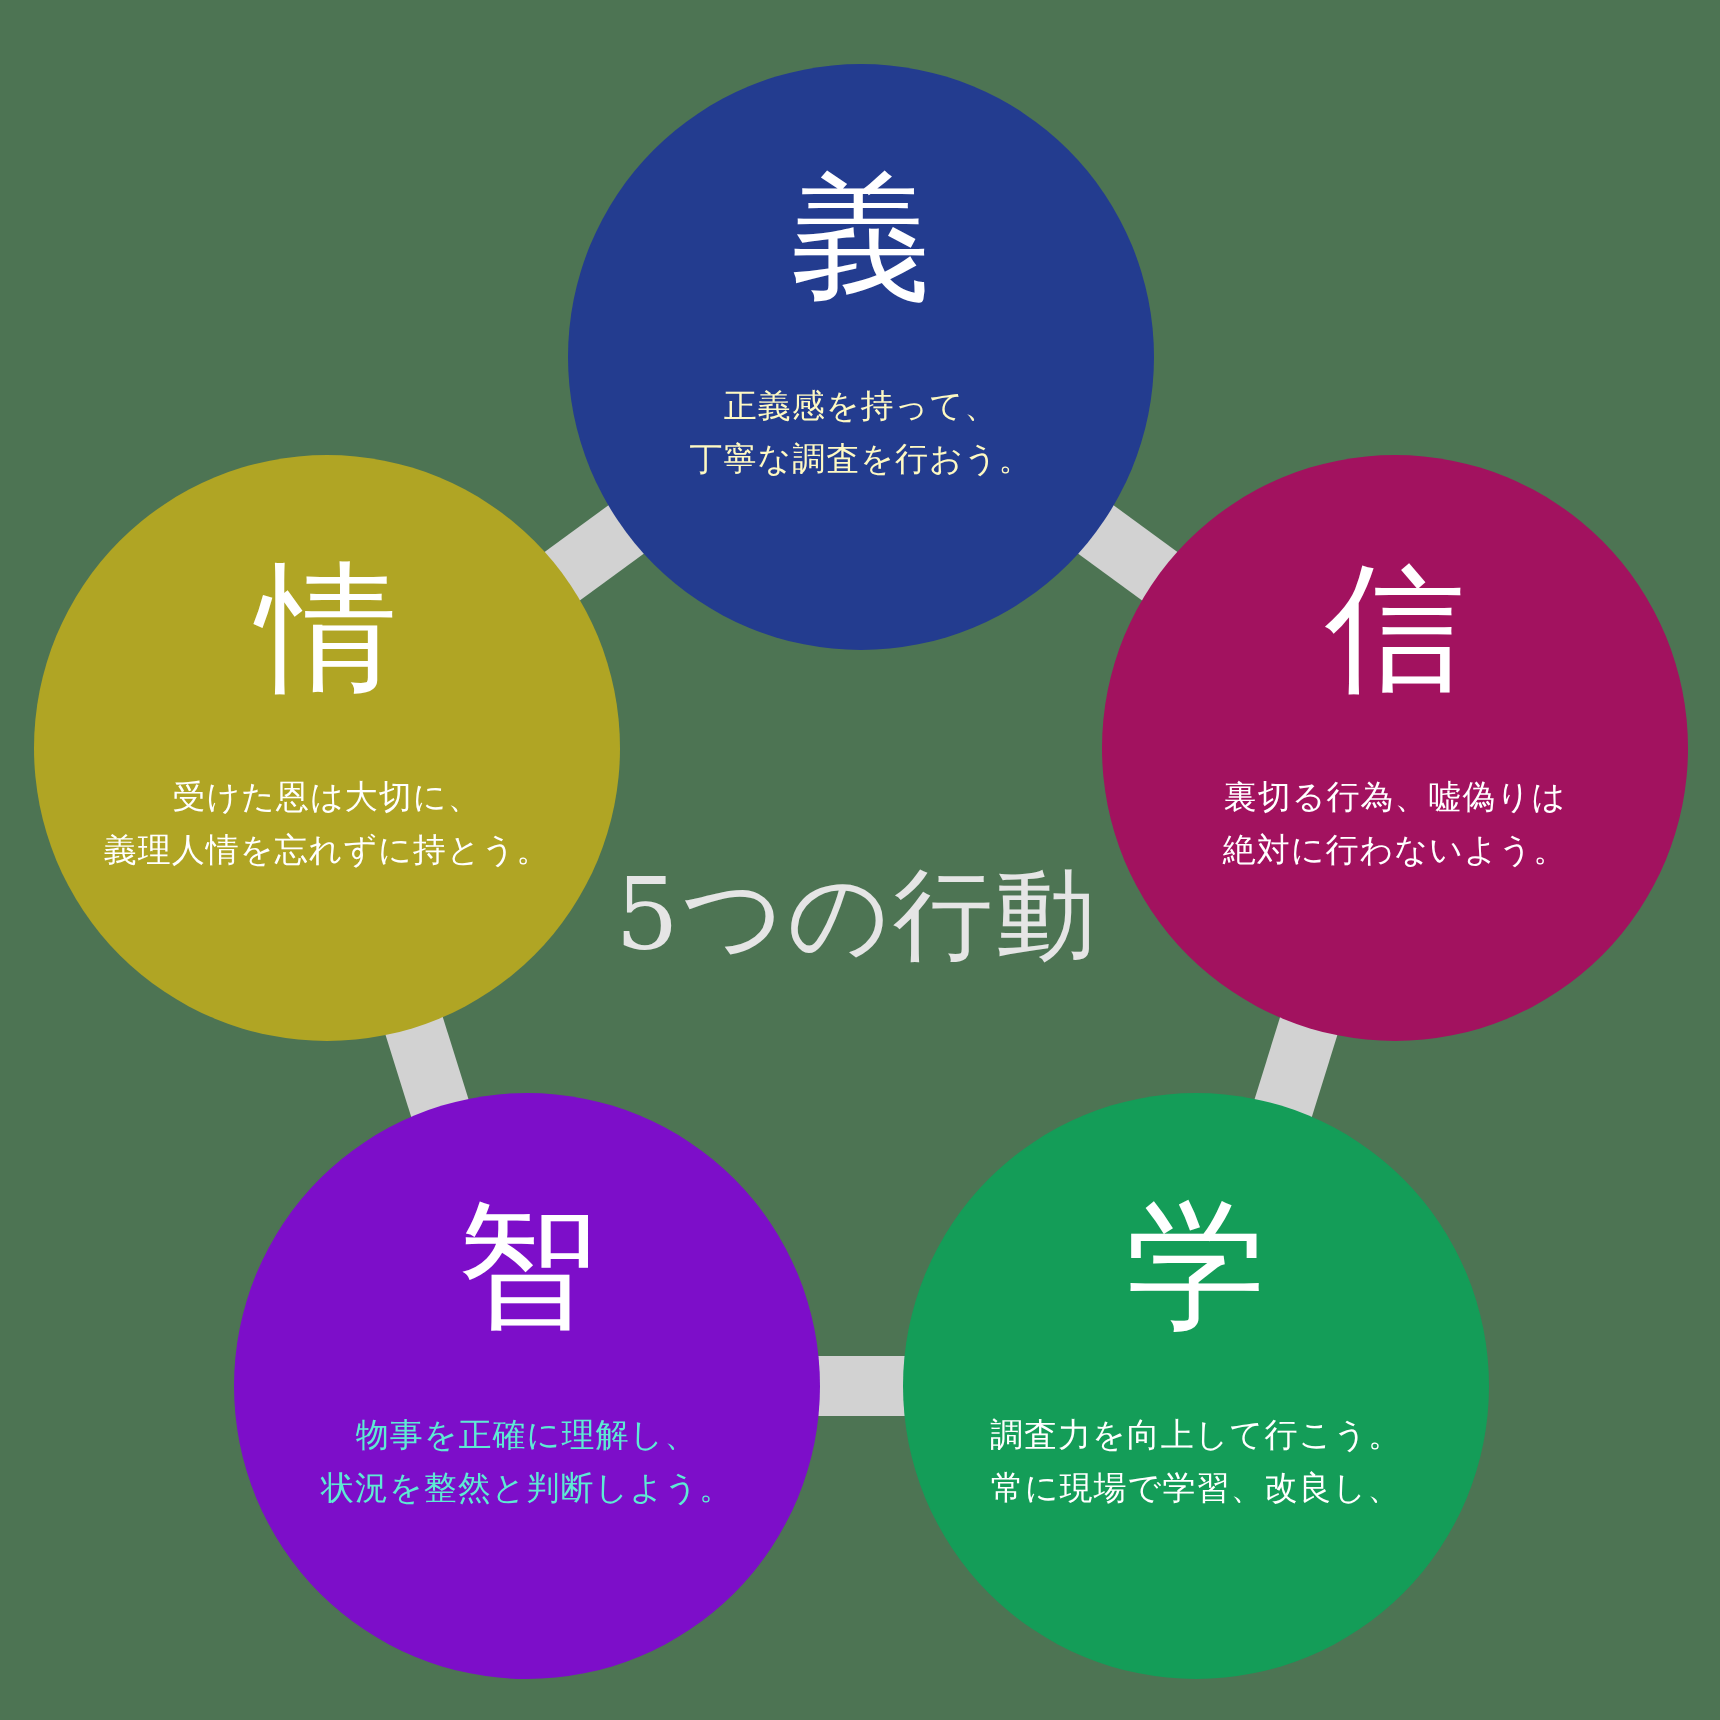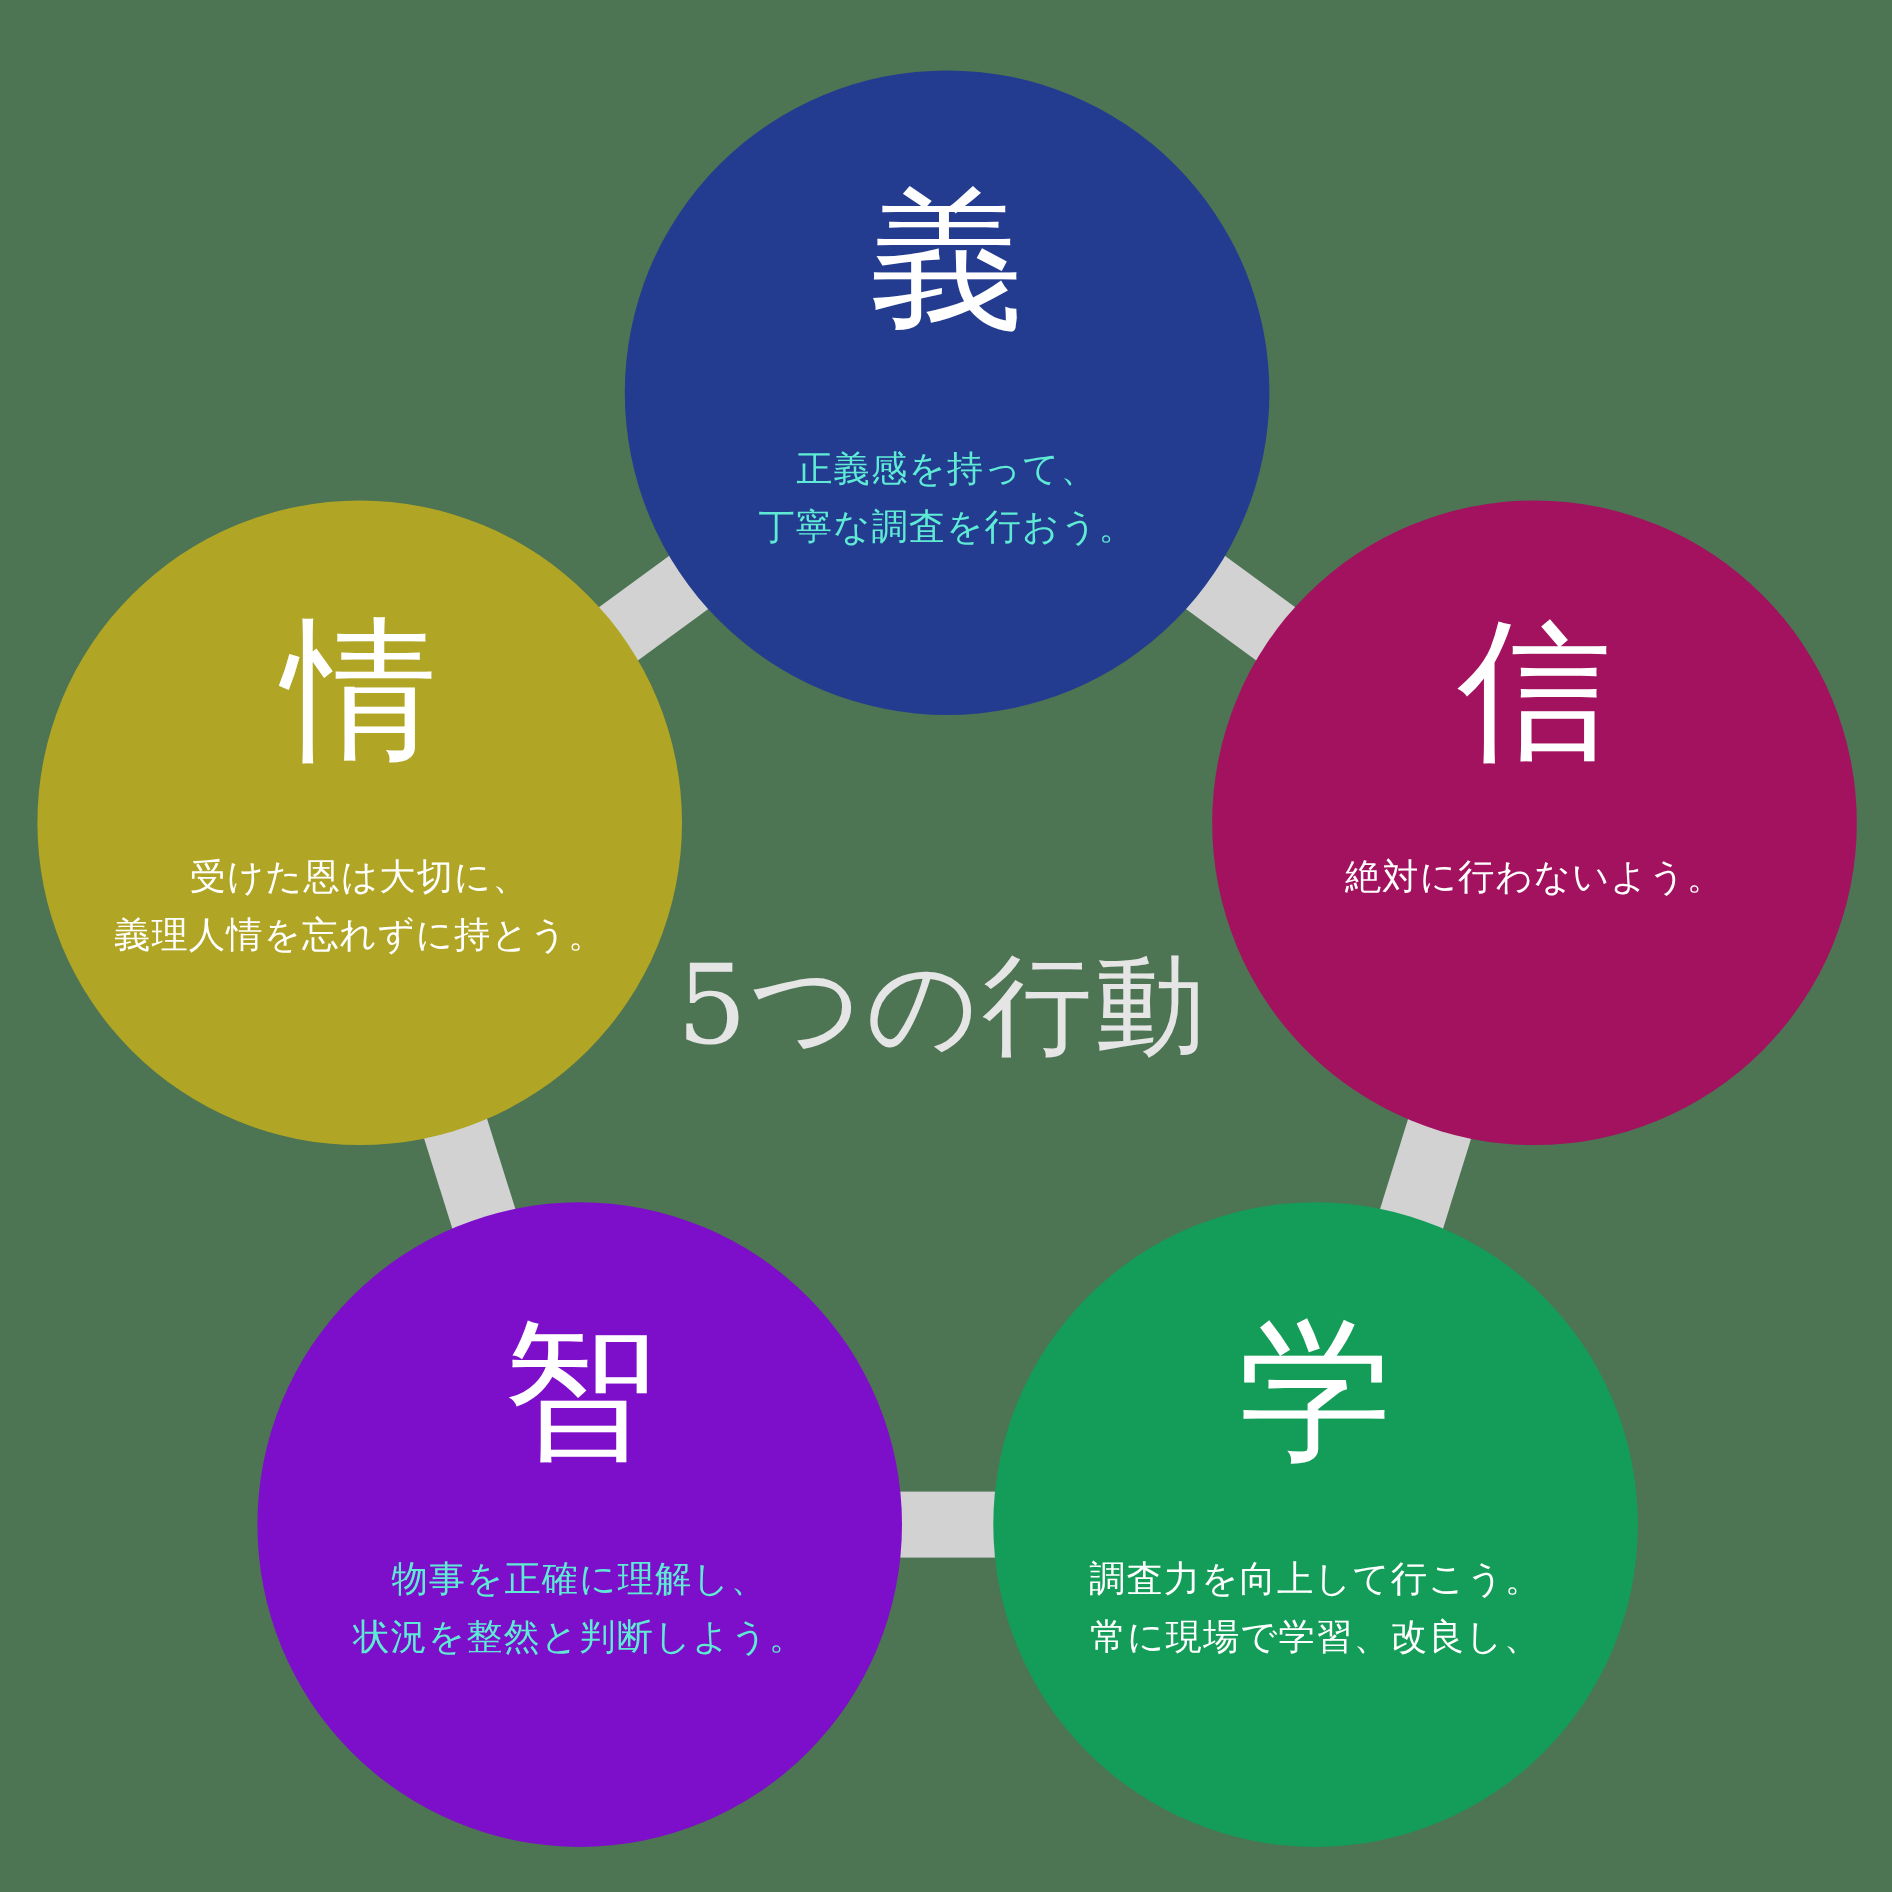--- a/index.html
+++ b/index.html
@@ -30,29 +30,30 @@
 <div id="canvas" style="background: rgb(77, 116, 83);">
 
   <div class="connector" id="conn-gi-shin" style="background: rgb(210, 210, 210);"></div>
   <div class="connector" id="conn-jou-gi" style="background: rgb(210, 210, 210);"></div>
   <div class="connector" id="conn-shin-gaku" style="background: rgb(210, 210, 210);"></div>
   <div class="connector" id="conn-jou-chi" style="background: rgb(210, 210, 210);"></div>
   <div class="connector" id="conn-chi-gaku" style="background: rgb(210, 210, 210);"></div>
 
   <div class="circle" id="c-gi" style="background: rgb(35, 60, 143);">
     <div class="kanji" style="color: rgb(255, 255, 255);">義</div>
-    <div class="desc" style="color: #5eead4; margin-top: 20px;">
+    <div class="desc" style="color: #fef9c3;">
       <div>正義感を持って、</div>
       <div>丁寧な調査を行おう。</div>
     </div>
   </div>
 
   <div class="circle" id="c-shin" style="background: rgb(162, 18, 95);">
     <div class="kanji" style="color: rgb(255, 255, 255);">信</div>
     <div class="desc" style="color: rgb(255, 255, 255);">
+      <div>裏切る行為、嘘偽りは</div>
       <div>絶対に行わないよう。</div>
     </div>
   </div>
 
   <div class="circle" id="c-gaku" style="background: rgb(20, 157, 88);">
     <div class="kanji" style="color: rgb(255, 255, 255);">学</div>
     <div class="desc" style="color: rgb(255, 255, 255);">
       <div>調査力を向上して行こう。</div>
       <div>常に現場で学習、改良し、</div>
     </div>

